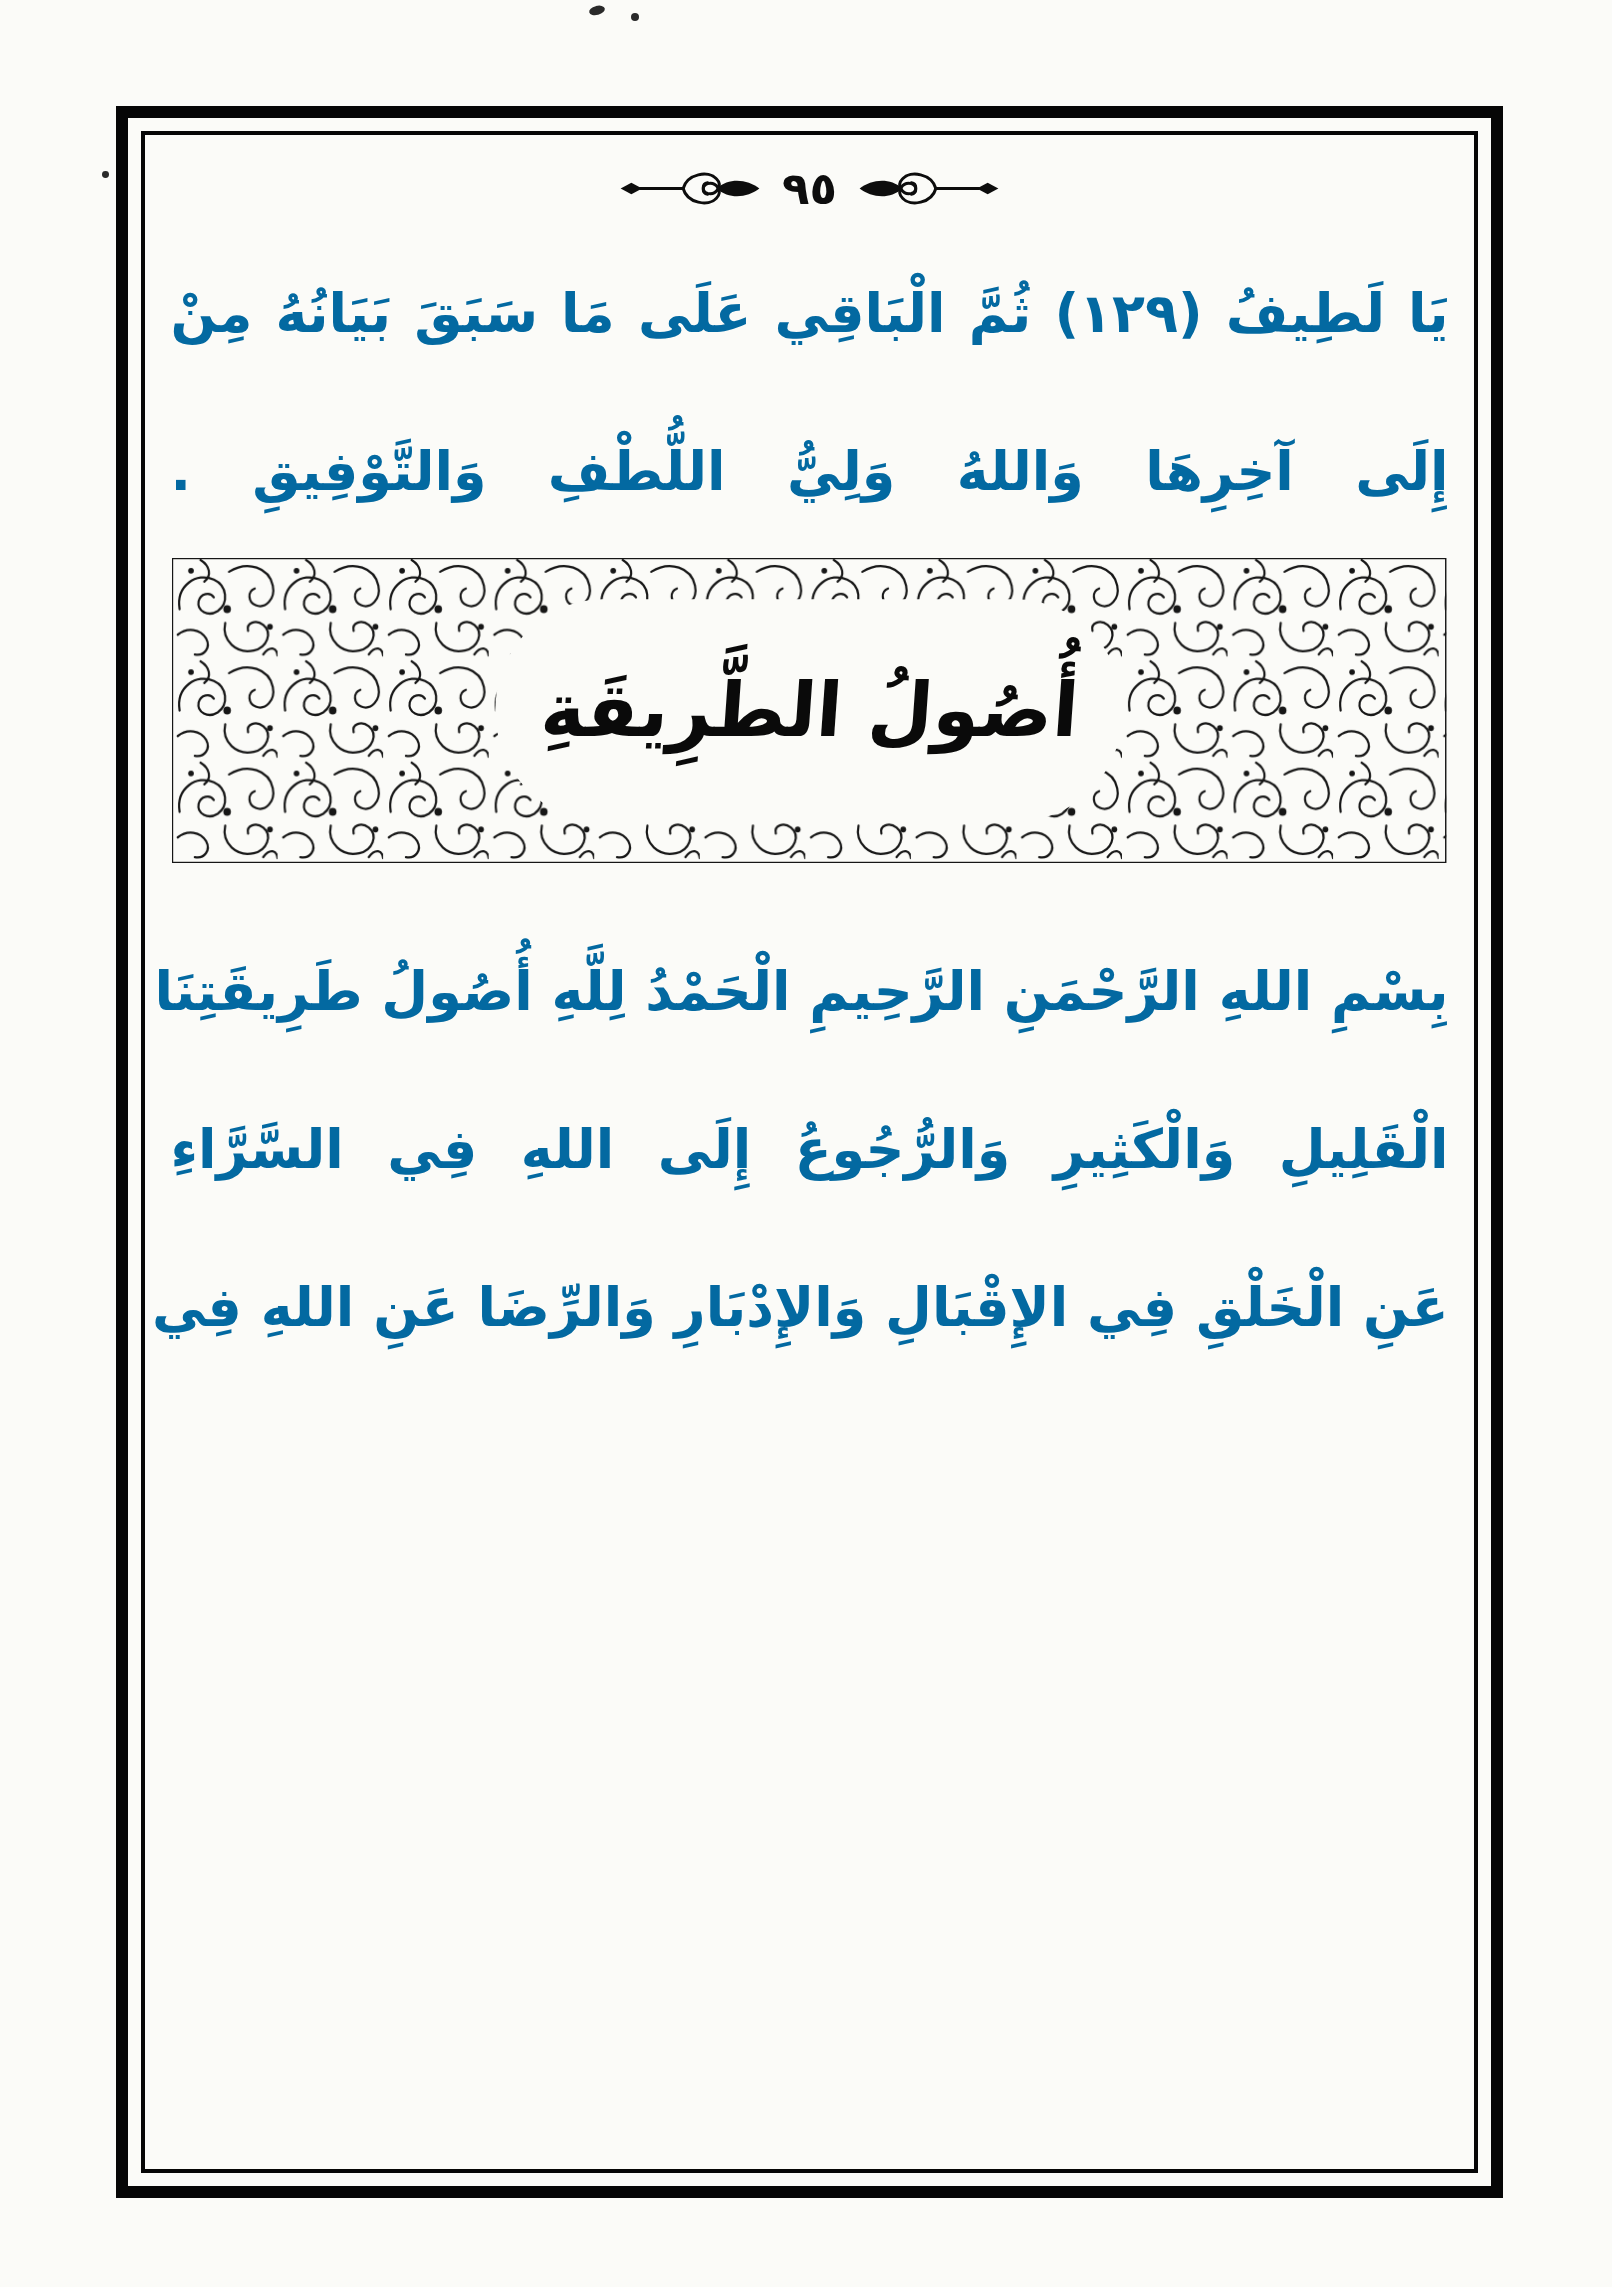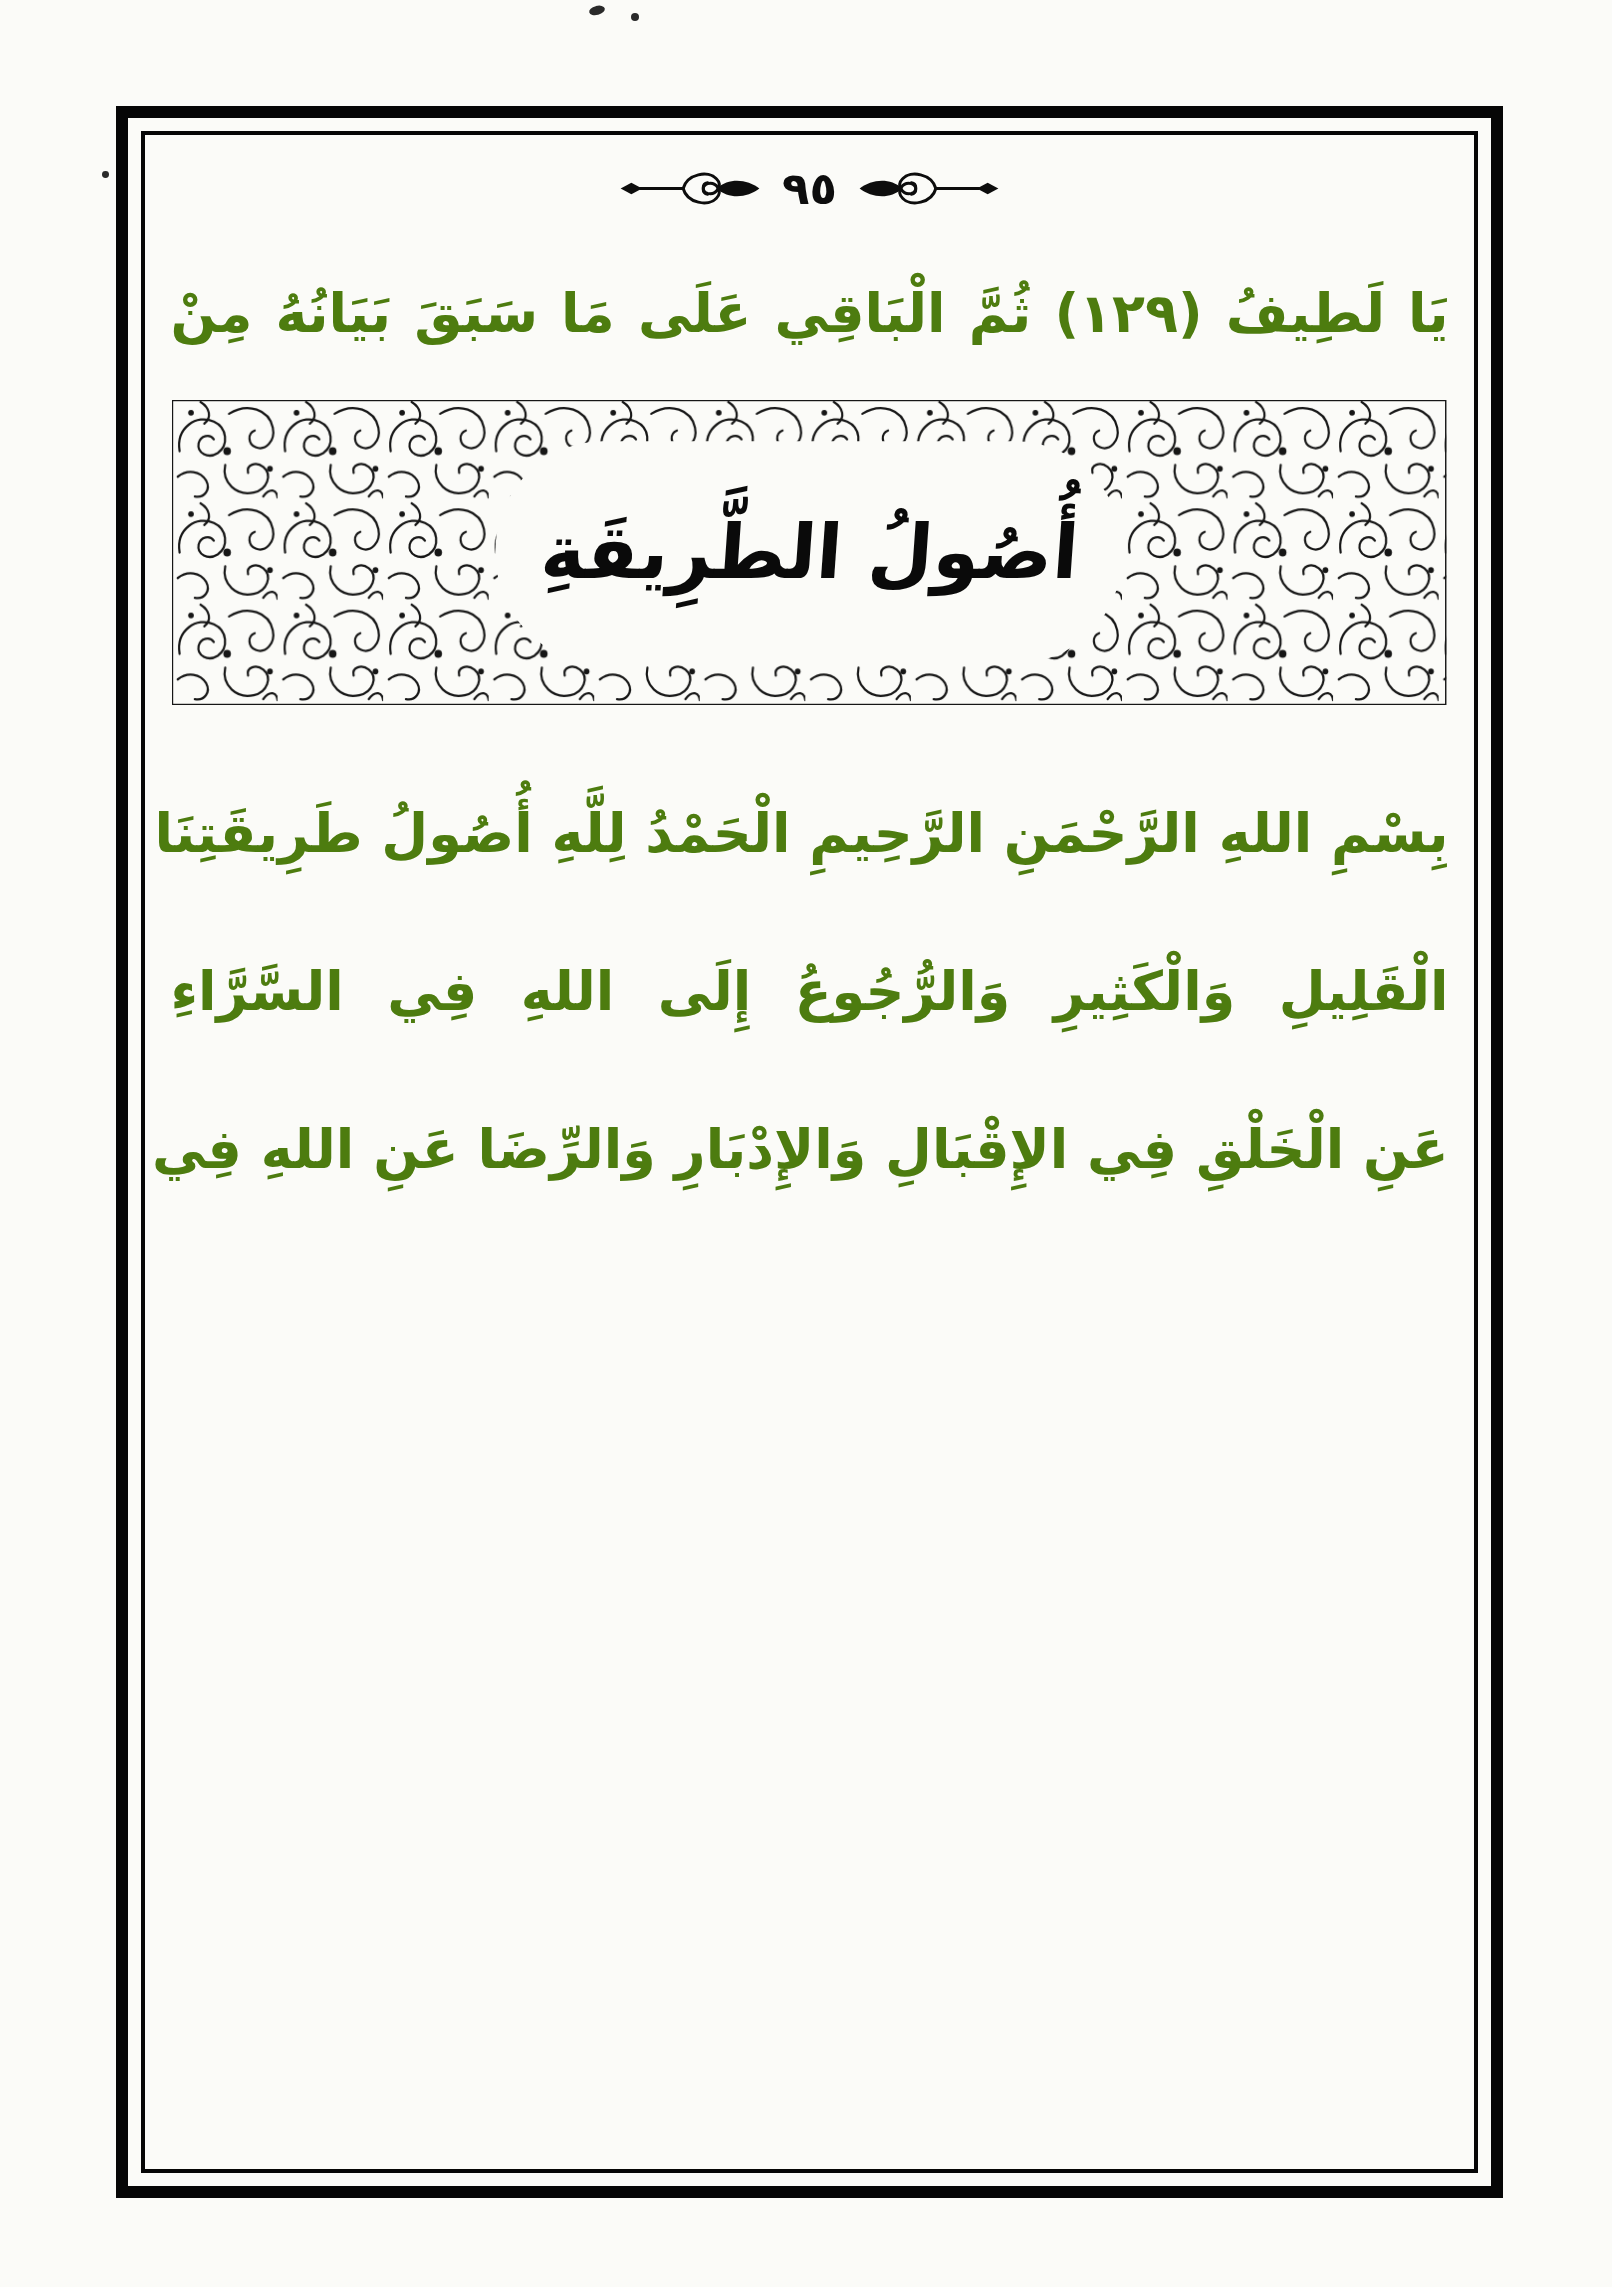--- a/index.html
+++ b/index.html
@@ -50,21 +50,21 @@
   }
   .linetext{
     width:100%;
     direction:rtl;
     text-align:justify;
     text-align-last:justify;
     font-size:54px;
     font-weight:600;
     line-height:1.35;
     white-space:nowrap;
-    color:#4d7c0f;
+    color:#0369a1;
   }
 
   
   .banner{
     position:relative;
     height:305px;
     margin:5.9px 2px 0 2px;
   }
   .banner svg.band{position:absolute;inset:0;width:100%;height:100%;}
   .banner .title-layer{
@@ -113,20 +113,23 @@
               <path d="M68,22 C72,37 94,41 102,32 C109,25 102,15 93,17 C87,19 87,27 93,28"></path>
               <path d="M102,22 C116,10 134,13 146,22 C134,31 116,34 102,22 Z" fill="#0d0d0d" stroke="none"></path>
             </g>
           </svg>
         </div>
 
         <div>
           <div class="cline">
             <div class="linetext">يَا لَطِيفُ (١٢٩) ثُمَّ الْبَاقِي عَلَى مَا سَبَقَ بَيَانُهُ مِنْ</div>
           </div>
+          <div class="cline">
+            <div class="linetext">إِلَى آخِرِهَا وَاللهُ وَلِيُّ اللُّطْفِ وَالتَّوْفِيقِ .</div>
+          </div>
         </div>
 
         <div class="banner">
           <svg class="band" viewBox="0 0 1340 310" preserveAspectRatio="none" aria-hidden="true">
             <defs>
               <pattern id="arab" width="111" height="103" patternUnits="userSpaceOnUse">
                 <g stroke="#161616" stroke-width="2.3" fill="none" stroke-linecap="round">
                   <path d="M8,52 C4,28 26,14 44,22 C58,28 60,46 48,54 C38,60 26,54 28,44 C30,36 40,34 44,40"></path>
                   <path d="M60,14 C80,2 102,10 106,28 C109,42 98,52 88,48 C80,45 79,34 87,31"></path>
                   <path d="M56,66 C52,84 68,98 86,94 C100,91 106,76 96,68 C88,62 78,66 80,74"></path>

